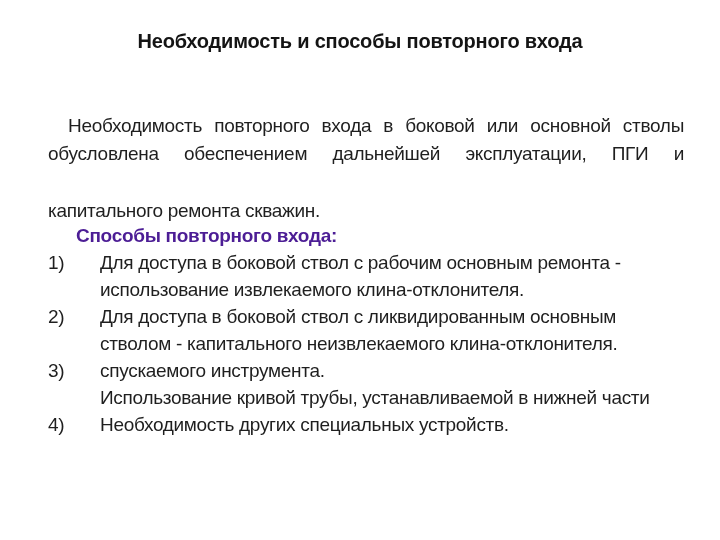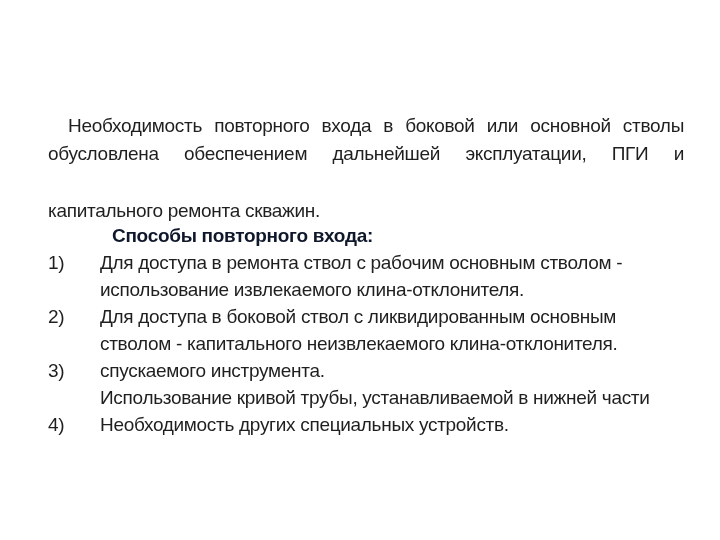--- a/index.html
+++ b/index.html
@@ -54,22 +54,22 @@
     position: absolute;
     top: 222px;
     left: 48px;
     width: 640px;
     font-size: 19px;
     line-height: 27px;
     letter-spacing: -0.3px;
   }
   .methods-heading {
     font-weight: bold;
-    margin-left: 64px;
-    color: #0f172a;
+    margin-left: 28px;
+    color: #4c1d95;
   }
   .method-item {
     display: flex;
     align-items: flex-start;
   }
   .item-number {
     flex: 0 0 52px;
     white-space: nowrap;
   }
   .item-text {
@@ -87,35 +87,36 @@
     line-height: 16px;
     color: #8e8e8e;
     margin-top: 42px;
   }
 </style>
 </head>
 <body>
 
 <div class="slide">
 
+  <div class="slide-title">Необходимость и способы повторного входа</div>
 
   <div class="intro">
     <span class="p-line first">Необходимость повторного входа в боковой или основной стволы</span>
     <span class="p-line">обусловлена обеспечением дальнейшей эксплуатации, ПГИ и</span>
     <span class="p-line last">капитального ремонта скважин.</span>
   </div>
 
   <div class="methods">
 
     <div class="methods-heading">Способы повторного входа:</div>
 
     <div class="method-item">
       <span class="item-number">1)</span>
       <span class="item-text">
-        <span class="item-line">Для доступа в ремонта ствол с рабочим основным стволом -</span>
+        <span class="item-line">Для доступа в боковой ствол с рабочим основным ремонта -</span>
         <span class="item-line">использование извлекаемого клина-отклонителя.</span>
       </span>
     </div>
 
     <div class="method-item">
       <span class="item-number">2)</span>
       <span class="item-text">
         <span class="item-line">Для доступа в боковой ствол с ликвидированным основным</span>
         <span class="item-line">стволом - капитального неизвлекаемого клина-отклонителя.</span>
       </span>

